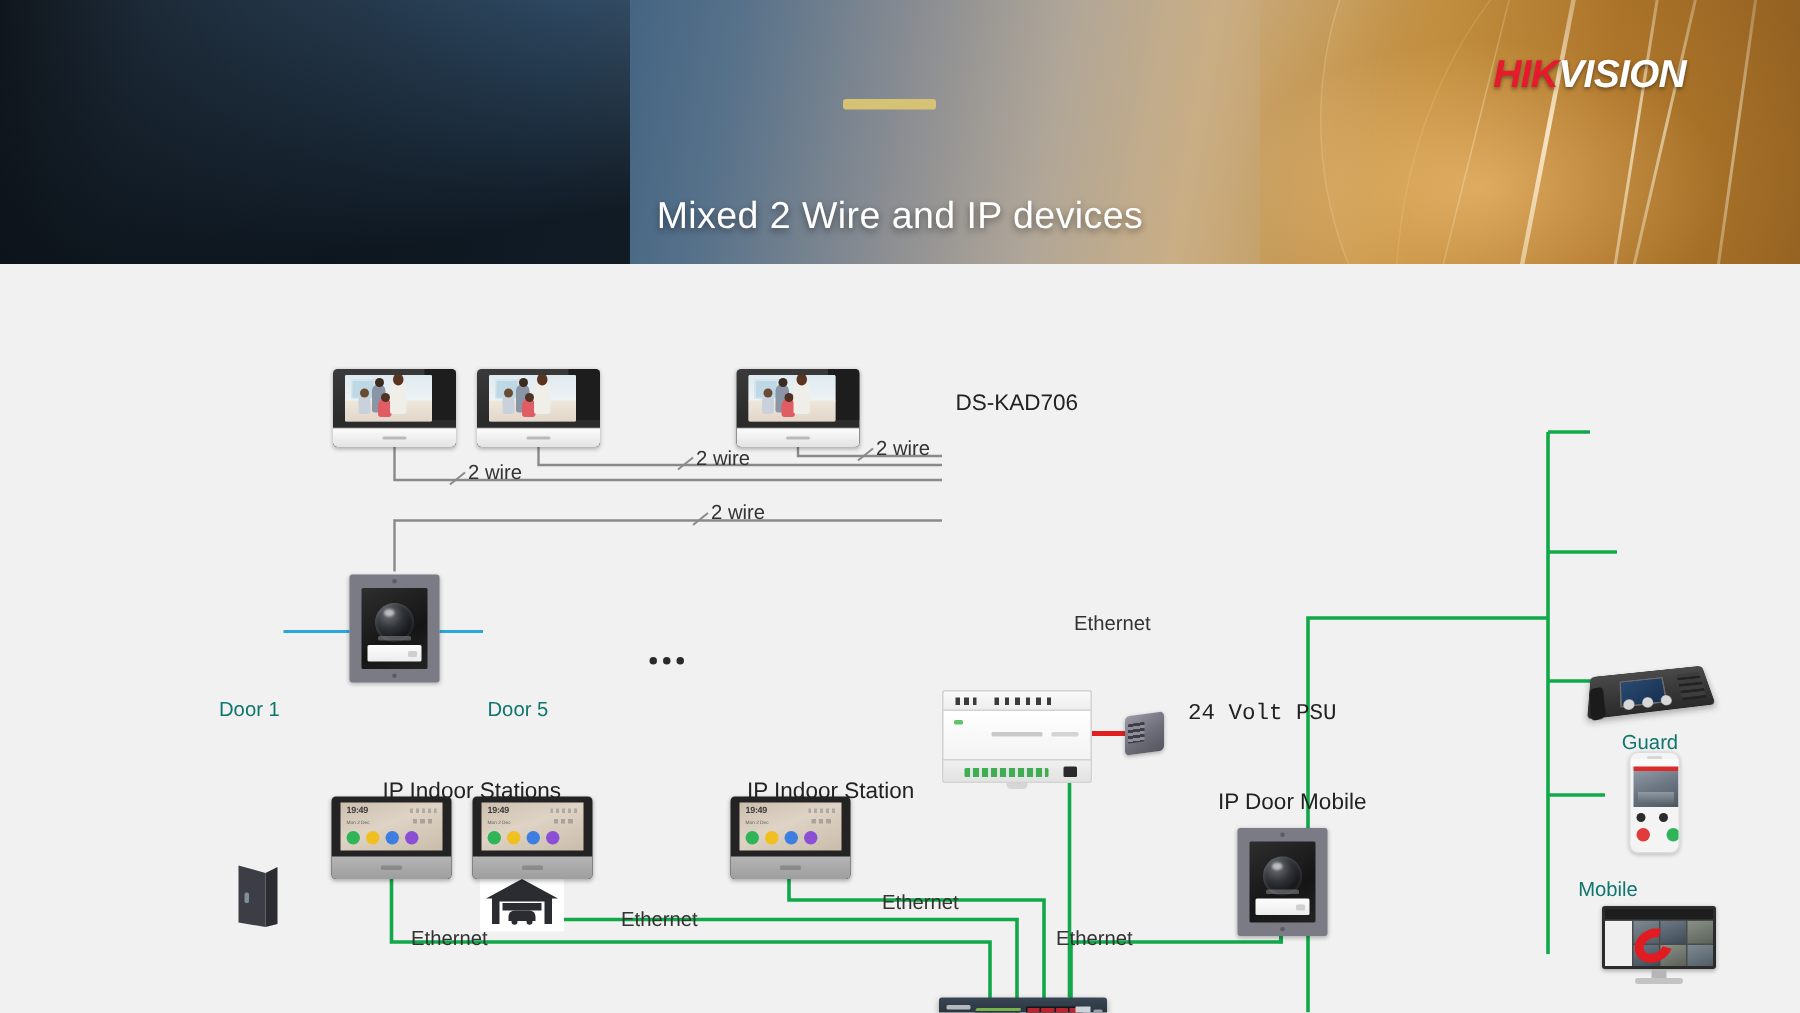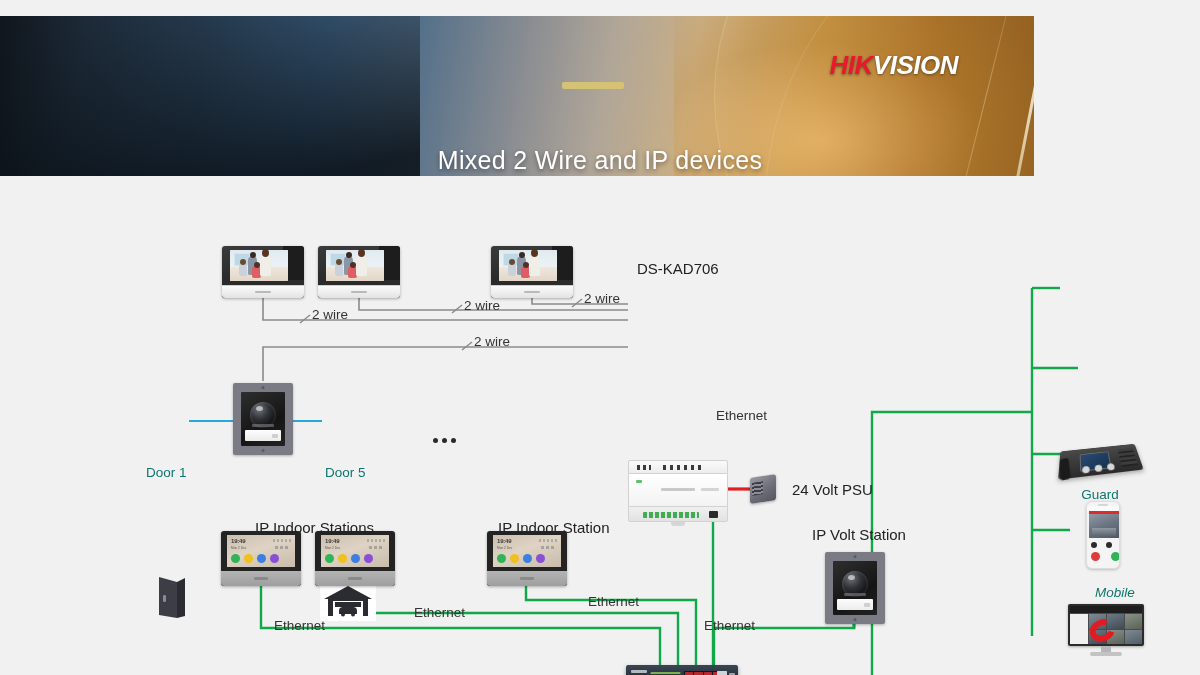--- a/index.html
+++ b/index.html
@@ -6,21 +6,21 @@
   html, body { width: 1200px; height: 675px; overflow: hidden; }
   body {
     font-family: "Liberation Sans", sans-serif;
     background: #f2f2f2;
     position: relative;
   }
   #slide { position: relative; width: 1200px; height: 675px; background: #f1f1f1; }
 
   
   #header {
-    position: absolute; left: 0; top: 16px; width: 1034px; height: 176px;
+    position: absolute; left: 0; top: 0; width: 1200px; height: 176px;
     overflow: hidden;
     background:
       linear-gradient(100deg,
         #10161c 0%,
         #1e2c3a 8%,
         #2b4258 20%,
         #3b5e7e 31%,
         #56718a 40%,
         #8a8d92 50%,
         #b0a698 58%,
@@ -568,21 +568,21 @@
         <div class="greenPorts"></div>
         <div class="rjPort"></div>
       </div>
       <div class="dinclip"></div>
     </div>
 
     <div id="psu">
       <div class="block"></div>
       <div class="slots"></div>
     </div>
-    <div class="lbl big" style="left:792px; top:305px;">24 Volt PSU</div>
+    <div class="lbl big" style="left:792px; top:291px;font-family:Liberation Mono, monospace;">24 Volt PSU</div>
 
     <div id="door1-icon">
       <svg viewBox="0 0 34 46" width="34" height="46">
         <path d="M4,3 L22,8 L22,44 L4,41 Z" fill="#3d3d45"></path>
         <path d="M22,8 L30,4 L30,42 L22,44 Z" fill="#2b2b32"></path>
         <rect x="8" y="21" width="3" height="7" rx="1.2" fill="#7f8f9a"></rect>
       </svg>
     </div>
     <div class="lbl dev" style="left:146px; top:278px;">Door 1</div>
 
@@ -680,21 +680,21 @@
             <span class="app green"></span>
             <span class="app yellow"></span>
             <span class="app blue"></span>
             <span class="app purple"></span>
           </div>
         </div>
         <div class="base"></div>
       </div>
     </div>
 
-    <div class="lbl big" style="left:812px; top:350px;">IP Volt Station</div>
+    <div class="lbl big" style="left:812px; top:350px;">IP Door Mobile</div>
     <div class="doorstation" style="left:825px; top:376px;">
       <div class="frame">
         <div class="screwT"></div>
         <div class="screwB"></div>
         <div class="inner">
           <div class="lens"></div>
           <div class="brand"></div>
           <div class="nameplate"></div>
         </div>
       </div>
@@ -729,21 +729,21 @@
         <div class="ctrlrow">
           <i></i>
           <i></i>
         </div>
         <div class="callrow">
           <span class="red"></span>
           <span class="green"></span>
         </div>
       </div>
     </div>
-    <div class="lbl dev ctr" style="left:1075px; top:398px; width:80px;font-style:italic;">Mobile</div>
+    <div class="lbl dev ctr" style="left:1032px; top:398px; width:80px;">Mobile</div>
 
     <div id="ivms">
       <div class="bezel">
         <div class="vgrid">
           <div class="topbar"></div>
           <div class="side"></div>
           <div class="cell"></div>
           <div class="cell b"></div>
           <div class="cell c"></div>
           <div class="cell b"></div>

